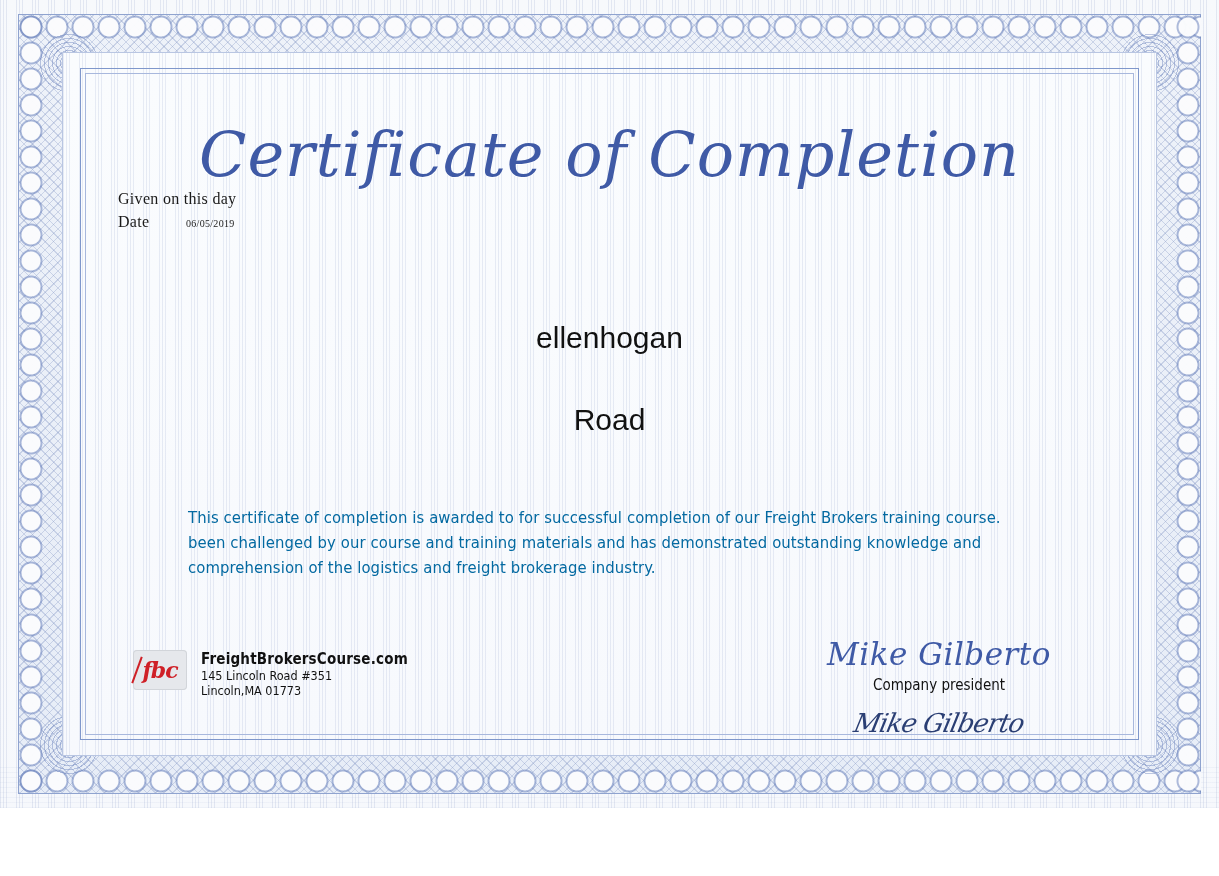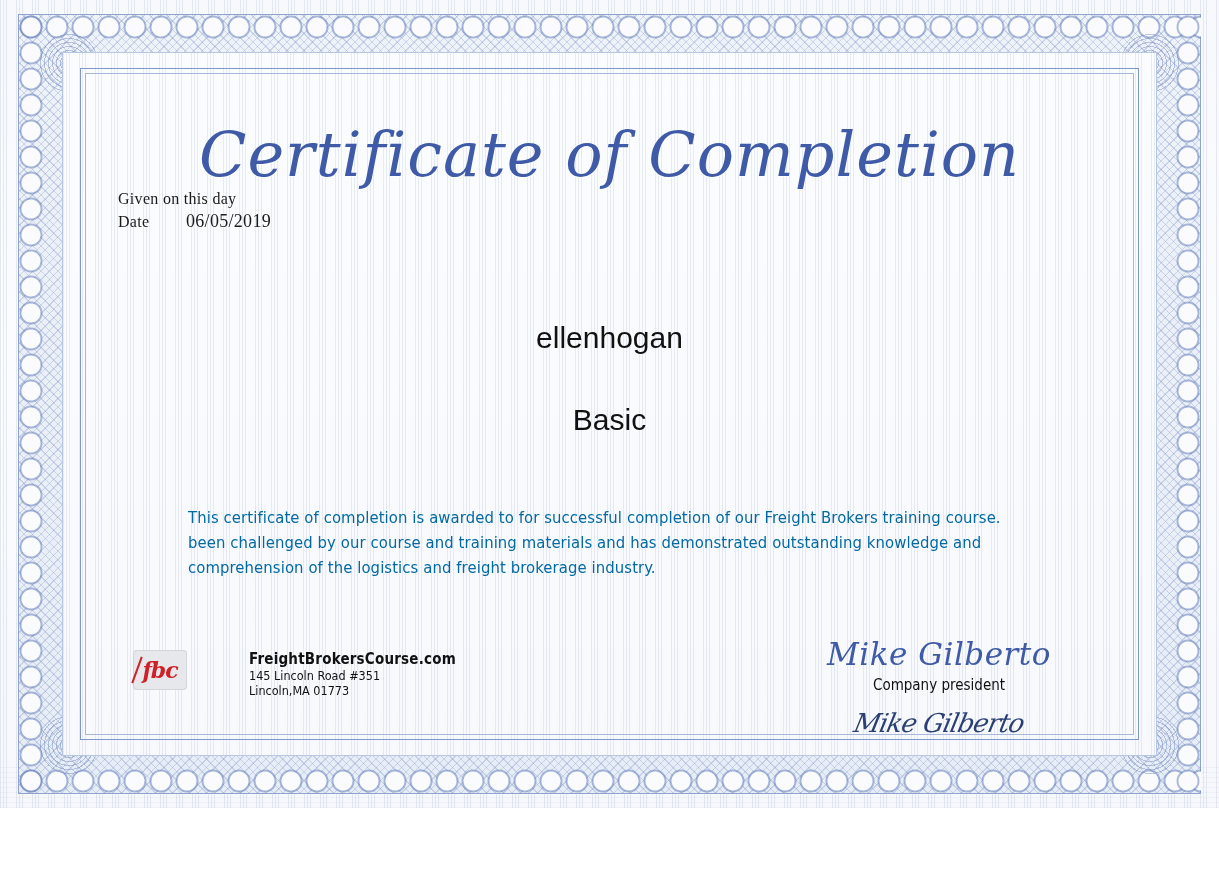--- a/index.html
+++ b/index.html
@@ -193,21 +193,21 @@
     font-family: Liberation Serif, serif;
     font-size: 16px;
     color: #1b1b1b;
     line-height: 21px;
     letter-spacing: 0.3px;
   }
   .given-row { display: flex; align-items: baseline; }
   .given-label { min-width: 0; }
   .date-row { display: flex; align-items: baseline; margin-top: 2px; }
   .date-label { width: 68px; }
-  .date-value { font-size: 18px; }
+  .date-value { font-size: 10px; }
 
   .recipient-name {
     position: absolute;
     left: 0; right: 0;
     top: 303px;
     text-align: center;
     font-family: "Liberation Sans", sans-serif;
     font-size: 30px;
     color: #111111;
     margin-top: 18px;
@@ -235,21 +235,20 @@
     letter-spacing: 0.1px;
   }
 
   
   .footer-left {
     position: absolute;
     left: 133px;
     top: 650px;
     display: flex;
     align-items: flex-start;
-    gap: 48px;
   }
   .fbc-logo {
     width: 54px;
     height: 40px;
     background: #e6e8ec;
     border-radius: 4px;
     position: relative;
     display: flex;
     align-items: center;
     justify-content: center;
@@ -343,21 +342,21 @@
         <span class="given-label">Given on this day</span>
       </div>
       <div class="date-row">
         <span class="date-label">Date</span>
         <span class="date-value">06/05/2019</span>
       </div>
     </div>
 
     <div class="recipient-name">ellenhogan</div>
 
-    <div class="course-level">Basic</div>
+    <div class="course-level">Road</div>
 
     <div class="body-text">This certificate of completion is awarded to  for successful completion of our  Freight Brokers training course. been challenged by our course and training materials and has demonstrated outstanding knowledge and comprehension of the logistics and freight brokerage industry.</div>
 
     <div class="footer-left">
       <div class="fbc-logo">
         <div class="slash"></div>
         <span class="mark">fbc</span>
       </div>
       <div class="addr">
         <div class="site">FreightBrokersCourse.com</div>

